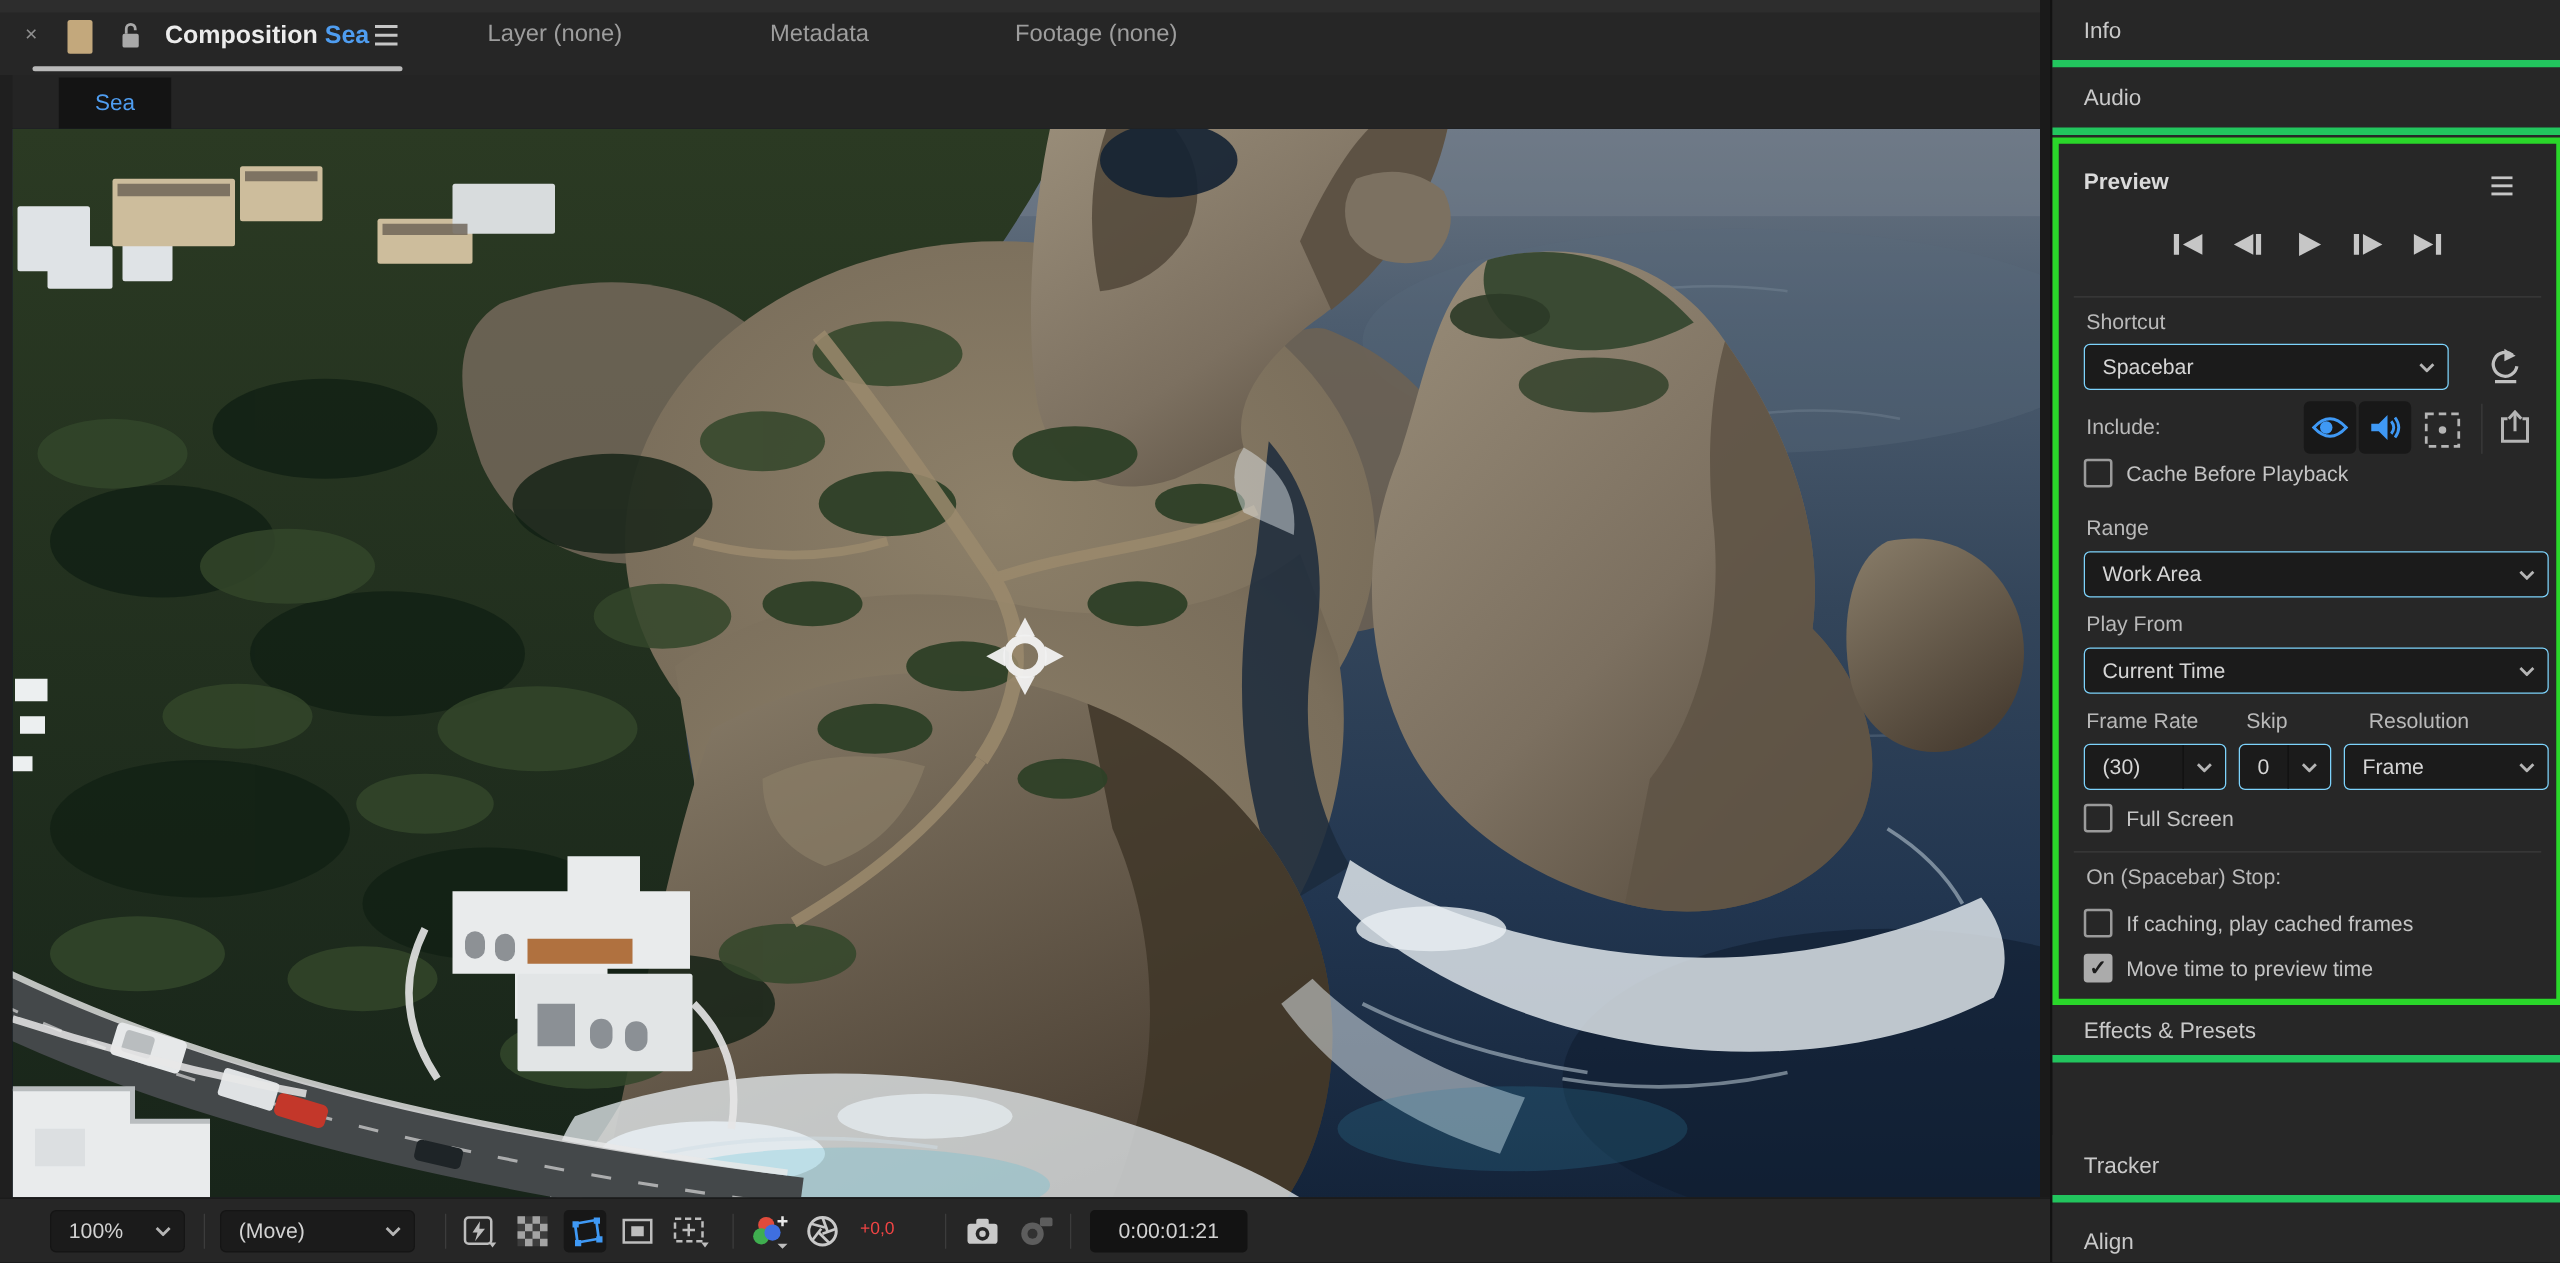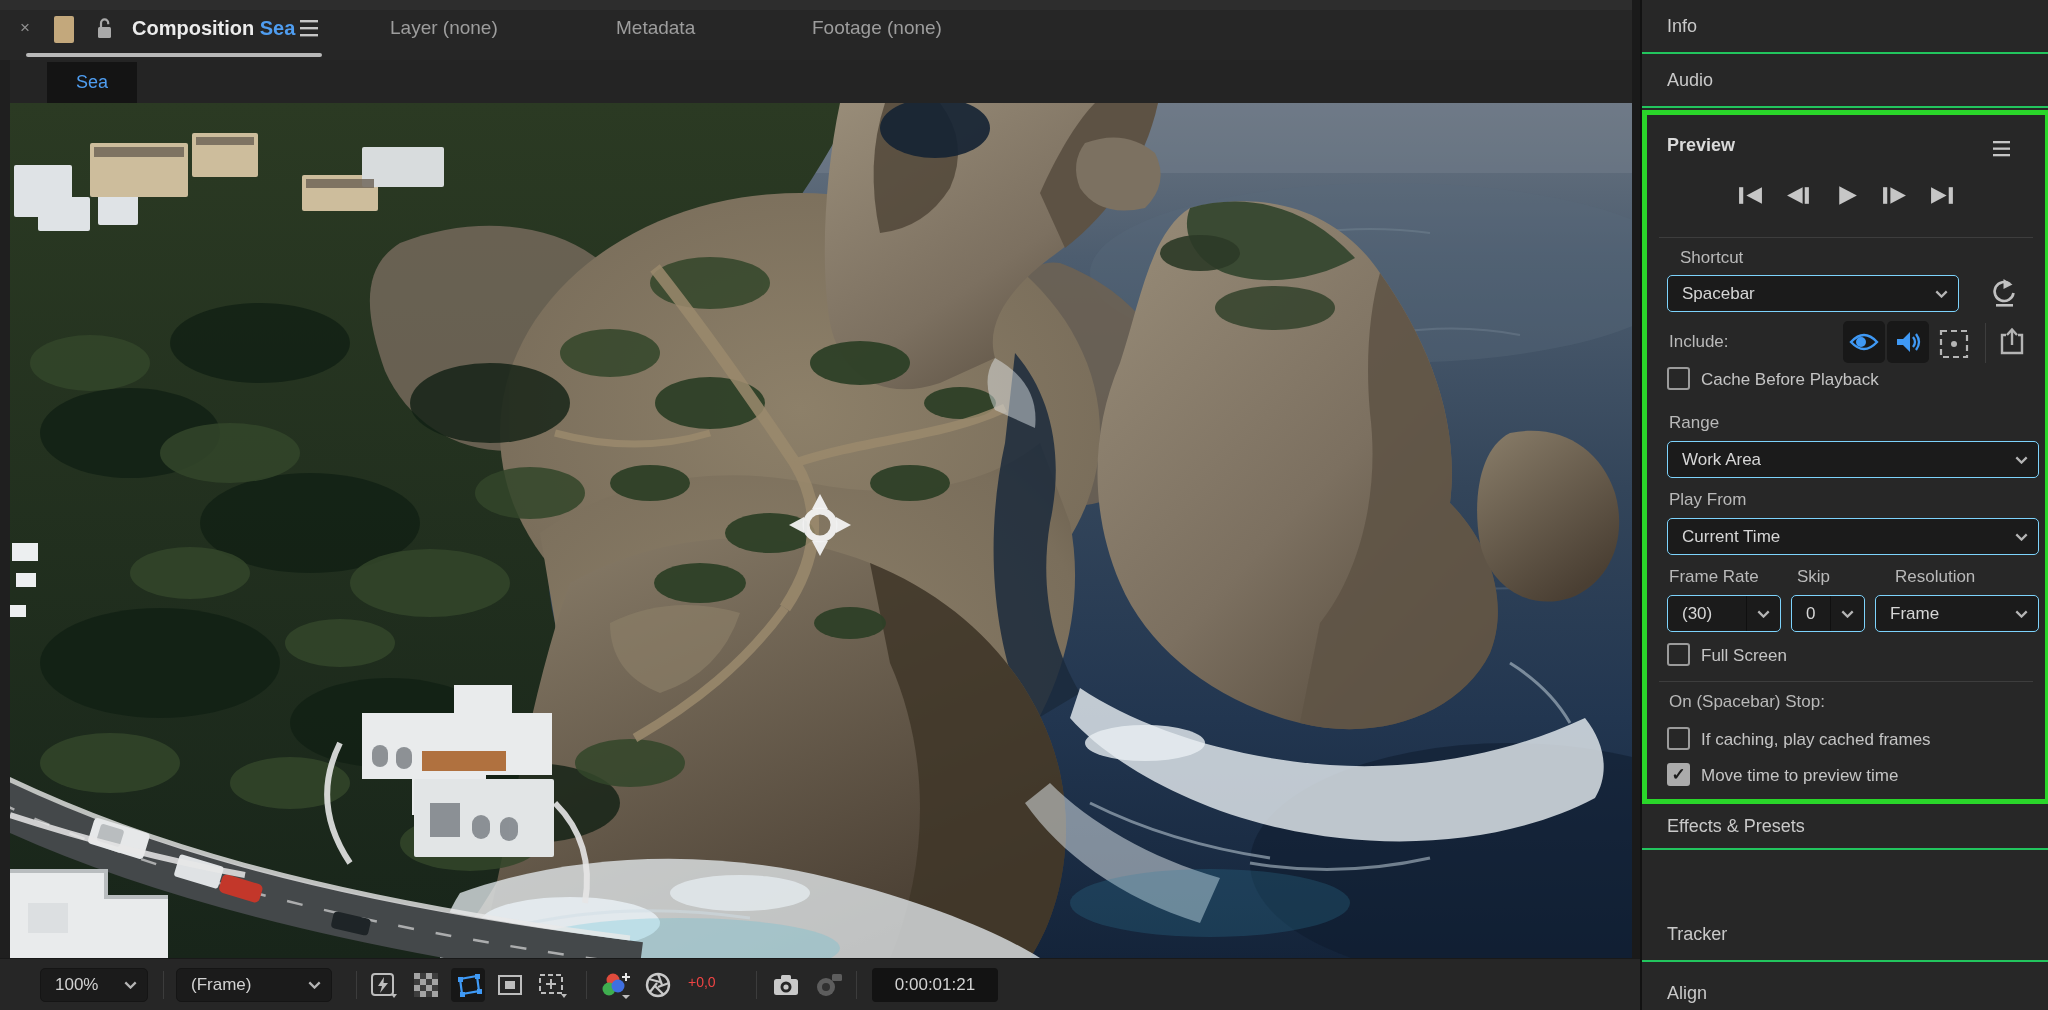--- a/index.html
+++ b/index.html
@@ -30,21 +30,21 @@
   .chev{width:13px;height:8px;flex:none;margin:0 10px;}
   .chev polyline{fill:none;stroke:#b5b5b5;stroke-width:1.7;}
   .vsep{position:absolute;top:12px;width:1px;height:28px;background:#3c3c3c;}
   .tico{position:absolute;top:12px;width:34px;height:28px;display:flex;align-items:center;justify-content:center;}
   .tico.pressed{background:#171717;border-radius:4px;top:9px;height:34px;}
   .exposure-val{position:absolute;top:15px;font-size:14px;color:#ef4444;}
   .timebox{position:absolute;left:872px;top:9px;width:126px;height:34px;background:#131313;border-radius:4px;
            display:flex;align-items:center;justify-content:center;color:#d2d2d2;font-size:17px;}
   
   .rpanel{position:absolute;left:1640px;top:0;width:408px;height:1010px;background:#272727;border-left:2px solid #121212;box-sizing:border-box;}
-  .prow{position:relative;box-sizing:border-box;border-bottom:2px solid #22c55e;display:flex;align-items:center;
+  .prow{position:relative;box-sizing:border-box;border-bottom:6px solid #22c55e;display:flex;align-items:center;
         padding-left:25px;font-size:18px;color:#c9c9c9;background:#272727;}
   
   .preview-sec{position:absolute;left:0px;top:110px;width:408px;height:694px;box-sizing:border-box;
                border:5px solid #2ad62a;background:#272727;}
   .pv-title{position:absolute;left:20px;top:20px;font-size:18px;font-weight:700;color:#dadada;}
   .pv-menu{position:absolute;right:32px;top:26px;}
   .transport{position:absolute;left:0;top:70px;width:100%;display:flex;justify-content:center;gap:21px;}
   .tbtn{width:27px;height:21px;display:flex;align-items:center;justify-content:center;}
   .pv-div{position:absolute;left:12px;right:12px;height:1px;background:#3d3d3d;}
   .lab{position:absolute;font-size:17px;color:#b9b9b9;white-space:nowrap;}
@@ -300,21 +300,21 @@
 
   <div class="btoolbar">
     <div class="dd" style="left:40px;width:108px;">
       <span class="val">100%</span>
       <svg class="chev" viewBox="0 0 10 6">
           <polyline points="1,1 5,5 9,1"></polyline>
         </svg>
     </div>
     <div class="vsep" style="left:163px"></div>
     <div class="dd" style="left:176px;width:156px;">
-      <span class="val">(Frame)</span>
+      <span class="val">(Move)</span>
       <svg class="chev" viewBox="0 0 10 6">
           <polyline points="1,1 5,5 9,1"></polyline>
         </svg>
     </div>
     <div class="vsep" style="left:356px"></div>
 
     <span class="tico" style="left:367px">
       <svg width="30" height="28" viewBox="0 0 30 28">
           <rect x="3" y="3" width="21" height="21" rx="3" fill="none" stroke="#bdbdbd" stroke-width="2"></rect>
       <polygon points="15,6 9,15 13,15 11,22 19,12 14.5,12" fill="#bdbdbd"></polygon>
@@ -454,21 +454,21 @@
         <span class="tbtn">
           <svg width="27" height="21" viewBox="0 0 26 20" fill="#c6c6c6">
               <polygon points="2,2 17,10 2,18"></polygon>
               <rect x="19" y="2" width="4" height="16"></rect>
             </svg>
         </span>
       </div>
 
       <div class="pv-div" style="top:122px"></div>
 
-      <span class="lab" style="left:33px;top:133px">Shortcut</span>
+      <span class="lab" style="left:22px;top:133px">Shortcut</span>
       <div class="dd2" style="left:20px;top:160px;width:292px">
         <span class="val">Spacebar</span>
         <svg class="chev" viewBox="0 0 10 6">
             <polyline points="1,1 5,5 9,1"></polyline>
           </svg>
       </div>
       <svg class="abs" style="left:342px;top:162px" width="30" height="32" viewBox="0 0 30 32">
         <path d="M21,7 A9.5,9.5 0 1 0 24.5,16" fill="none" stroke="#c0c0c0" stroke-width="2.6"></path>
         <polygon points="14.5,2 23.5,7.5 14.5,12" fill="#c0c0c0"></polygon>
         <rect x="7" y="27" width="17" height="2.6" fill="#c0c0c0"></rect>

